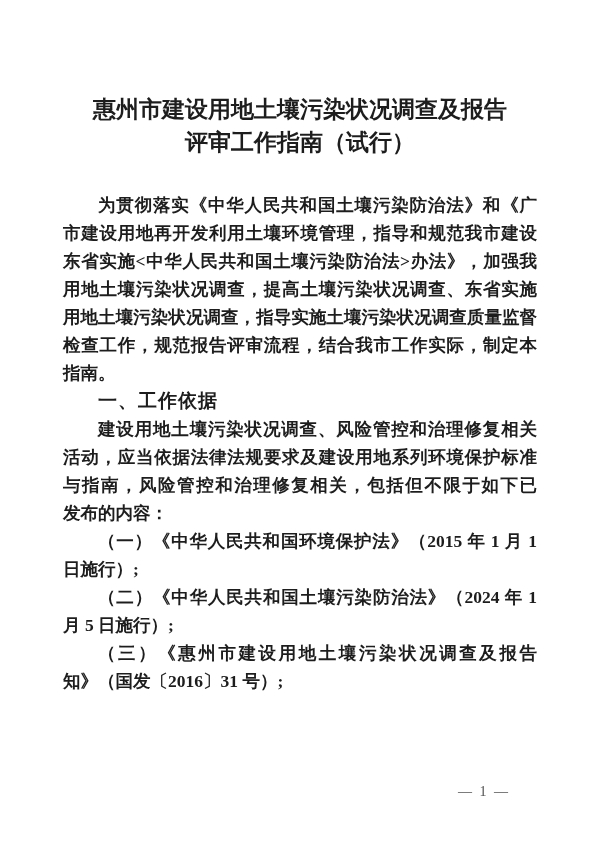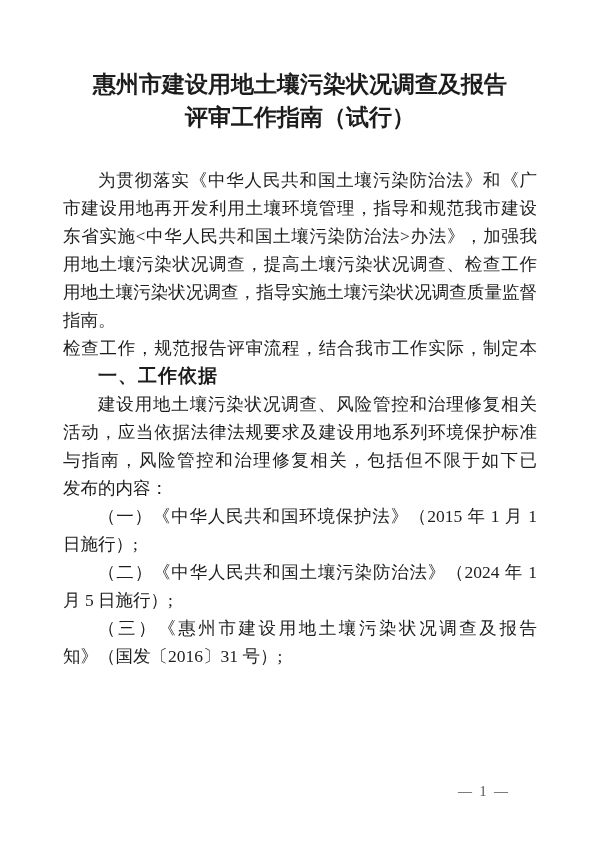--- a/index.html
+++ b/index.html
@@ -16,36 +16,37 @@
     overflow: hidden;
     font-family: "Liberation Serif", "DejaVu Serif", serif;
   }
   .content {
     position: absolute;
     left: 63px;
     right: 63px;
     top: 0;
   }
   .doc-title {
-    margin-top: 68px;
+    margin-top: 93px;
     text-align: center;
     font-weight: bold;
     font-size: 23px;
     line-height: 33px;
     font-family: "Liberation Serif", "DejaVu Serif", serif;
   }
   .bodytext {
     font-size: 17.5px;
     line-height: 28px;
   }
   .intro {
     margin-top: 32px;
   }
   .line {
     white-space: nowrap;
+    font-weight: bold;
   }
   .line.fill {
     white-space: normal;
     text-align: justify;
     text-align-last: justify;
   }
   .line.indent {
     text-indent: 35px;
   }
   .section-heading {
@@ -75,24 +76,24 @@
 
     <div class="doc-title">
       <div>惠州市建设用地土壤污染状况调查及报告</div>
       <div>评审工作指南（试行）</div>
     </div>
 
     <div class="bodytext intro">
       <div class="line fill indent">为贯彻落实《中华人民共和国土壤污染防治法》和《广</div>
       <div class="line fill">市建设用地再开发利用土壤环境管理，指导和规范我市建设</div>
       <div class="line fill">东省实施&lt;中华人民共和国土壤污染防治法&gt;办法》，加强我</div>
-      <div class="line fill">用地土壤污染状况调查，提高土壤污染状况调查、检查工作</div>
+      <div class="line fill">用地土壤污染状况调查，提高土壤污染状况调查、东省实施</div>
       <div class="line fill">用地土壤污染状况调查，指导实施土壤污染状况调查质量监督</div>
+      <div class="line fill">检查工作，规范报告评审流程，结合我市工作实际，制定本</div>
       <div class="line">指南。</div>
-      <div class="line fill">检查工作，规范报告评审流程，结合我市工作实际，制定本</div>
     </div>
 
     <div class="section-heading">一、工作依据</div>
 
     <div class="bodytext">
       <div class="line fill indent">建设用地土壤污染状况调查、风险管控和治理修复相关</div>
       <div class="line fill">活动，应当依据法律法规要求及建设用地系列环境保护标准</div>
       <div class="line fill">与指南，风险管控和治理修复相关，包括但不限于如下已</div>
       <div class="line">发布的内容：</div>
     </div>

